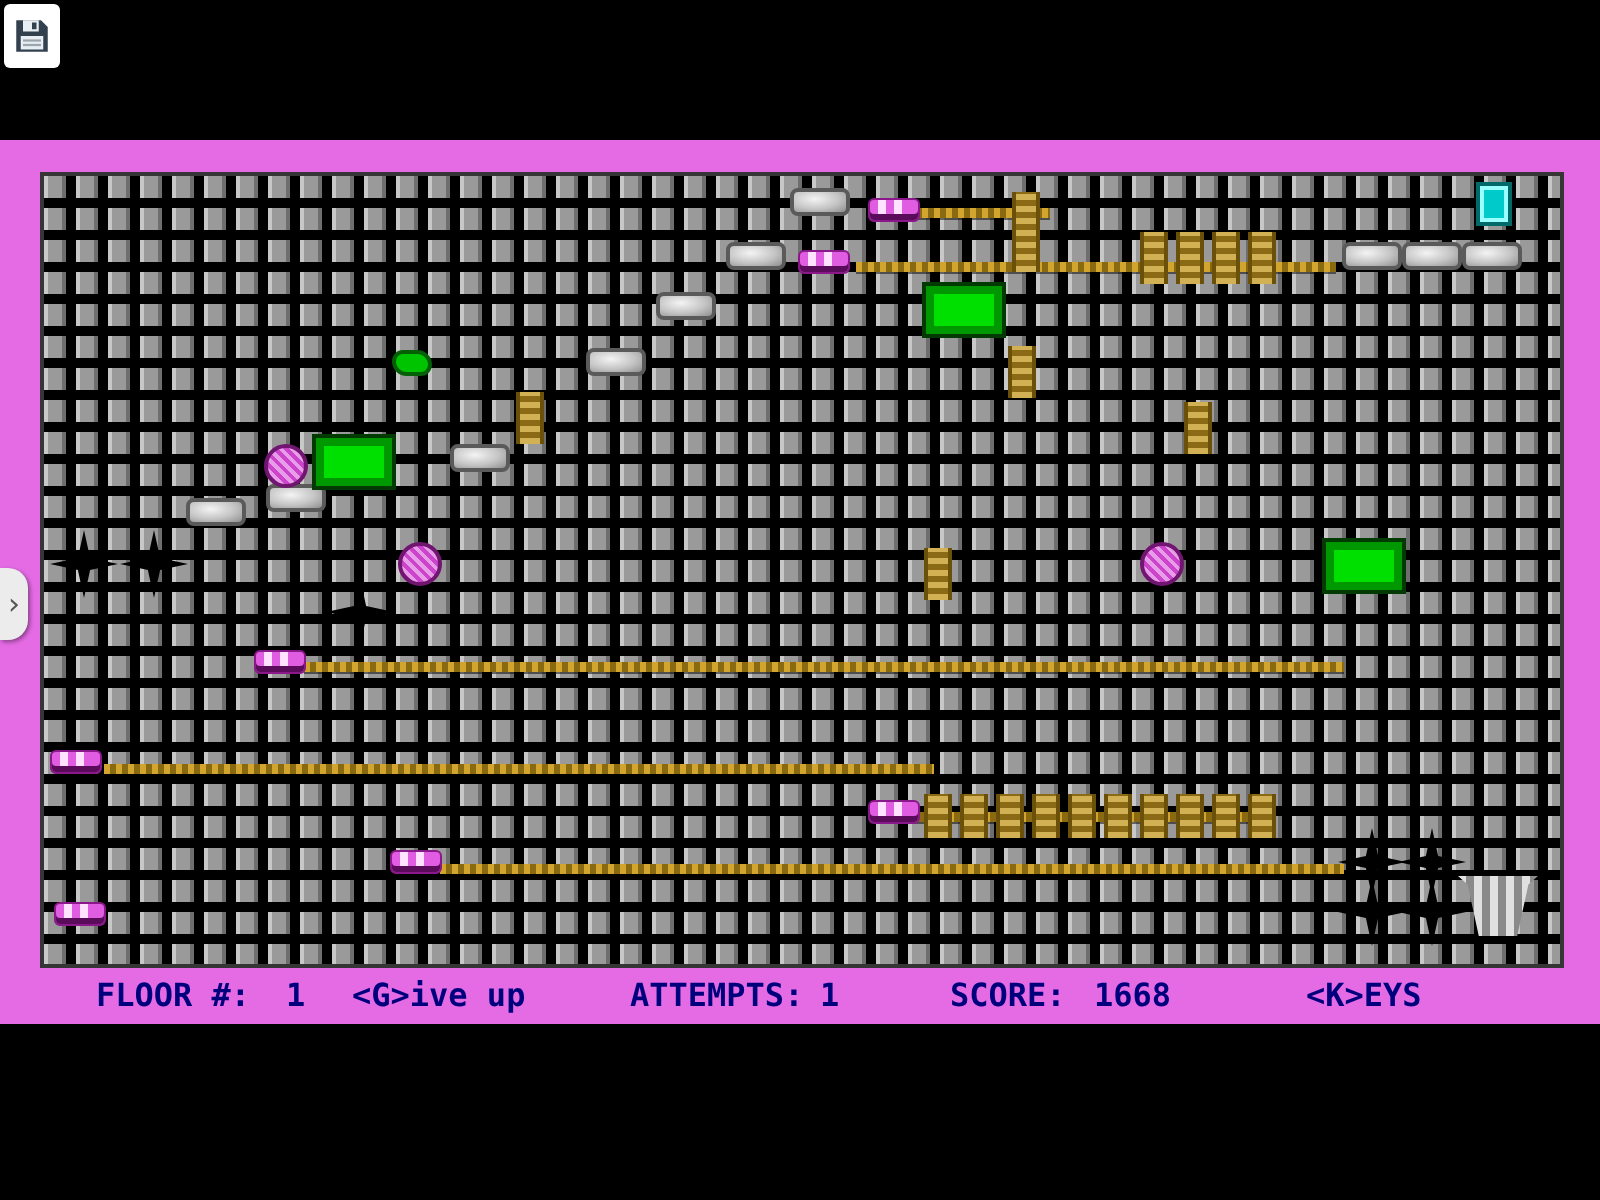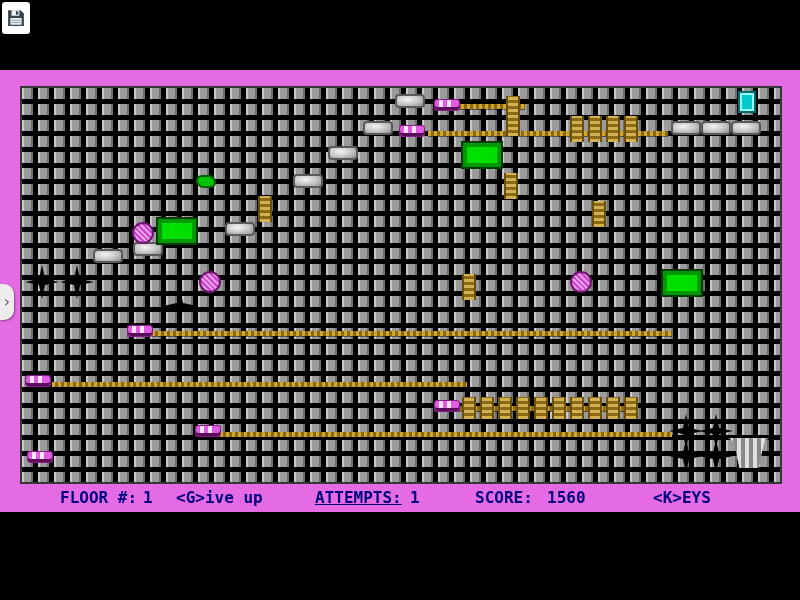--- a/index.html
+++ b/index.html
@@ -18,22 +18,22 @@
 
   .playfield{position:absolute;left:20px;top:16px;width:758px;height:394px;
              border:2px solid #353535;background-color:#000;
              background-image:
                repeating-linear-gradient(180deg,rgba(0,0,0,0) 0 11px,#000 11px 16px),
                repeating-linear-gradient(90deg,#c8c8c8 0 2px,#9a9a9a 2px 9px,#6e6e6e 9px 11px,#000 11px 16px);}
 
   .status-bar{position:absolute;left:0;top:414px;width:800px;height:26px;
               color:var(--status_text,#00007d);font-weight:bold;font-size:16px;}
   .st{position:absolute;top:4px;white-space:pre;}
-  .st-floor-label{left:60px;} .st-floor-value{left:143px;} .st-giveup{left:176px;text-align:right;}
-  .st-attempts-label{left:315px;text-decoration:underline;} .st-attempts-value{left:410px;}
+  .st-floor-label{left:48px;} .st-floor-value{left:143px;} .st-giveup{left:176px;text-align:right;}
+  .st-attempts-label{left:315px;} .st-attempts-value{left:410px;}
   .st-score-label{left:475px;} .st-score-value{left:547px;} .st-keys{left:653px;}
 
   .side-tab{position:absolute;left:0;top:284px;width:14px;height:36px;background:#ececec;
             border-radius:0 10px 10px 0;display:flex;align-items:center;justify-content:center;
             color:#555;font-size:15px;font-family:"DejaVu Sans","Liberation Sans",sans-serif;
             box-shadow:1px 1px 2px rgba(0,0,0,.4);cursor:pointer;z-index:5;}
 
   
   .sprite{position:absolute;box-sizing:border-box;}
   .metal-plate{width:30px;height:14px;border:2px solid #5a5a5a;border-radius:4px;
@@ -139,21 +139,21 @@
         <div class="sprite trash-can" style="left: 707px; top: 350px;"></div>
       </div>
 
     <div class="status-bar">
       <span class="st st-floor-label">FLOOR #:</span>
       <span class="st st-floor-value">1</span>
       <span class="st st-giveup">&lt;G&gt;ive up</span>
       <span class="st st-attempts-label">ATTEMPTS:</span>
       <span class="st st-attempts-value">1</span>
       <span class="st st-score-label">SCORE:</span>
-      <span class="st st-score-value">1560</span>
+      <span class="st st-score-value">1668</span>
       <span class="st st-keys">&lt;K&gt;EYS</span>
     </div>
   </div>
 
   <div class="side-tab">
     <span>›</span>
   </div>
 
   <div class="bottom-bar"></div>
 

